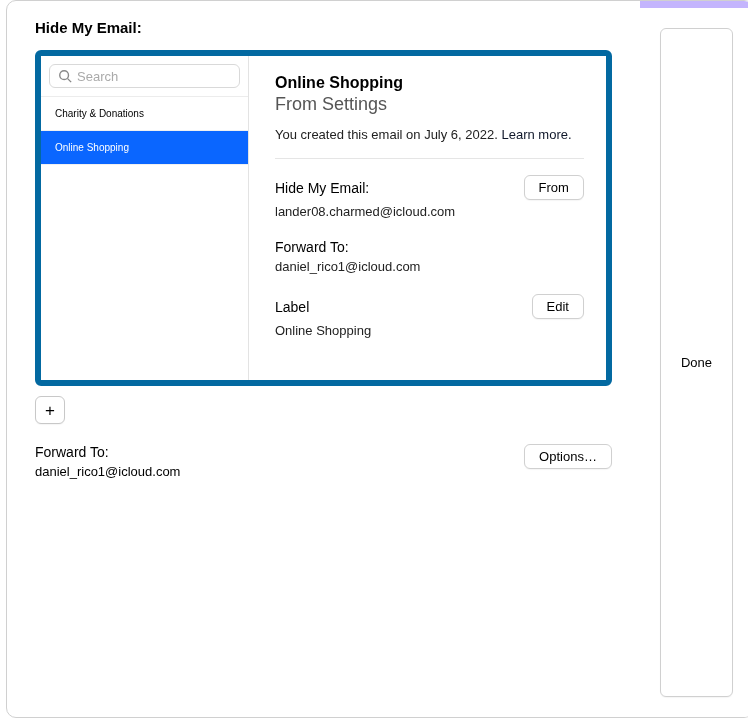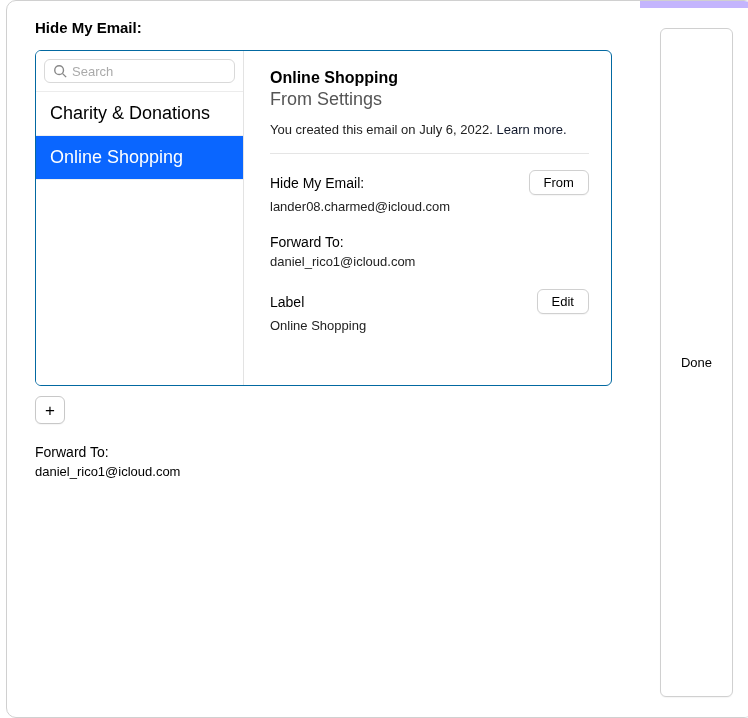--- a/index.html
+++ b/index.html
@@ -31,21 +31,21 @@
       padding: 18px 28px 0 28px;
       display: flex;
       flex-direction: column;
     }
     .page-title {
       font-size: 15px;
       font-weight: 700;
       margin-bottom: 14px;
     }
     .panel {
-      border: 1px solid #0369a1;
+      border: 6px solid #0369a1;
       border-radius: 6px;
       display: flex;
       height: 336px;
       overflow: hidden;
     }
     .sidebar {
       width: 208px;
       border-right: 1px solid #e3e3e3;
       display: flex;
       flex-direction: column;
@@ -80,21 +80,21 @@
     }
     .search-input::placeholder {
       color: #aaa;
     }
     .sidebar-list {
       flex: 1;
       overflow: auto;
     }
     .sidebar-item {
       padding: 11px 14px;
-      font-size: 18px;
+      font-size: 10px;
       border-bottom: 1px solid #f0f0f0;
       cursor: default;
     }
     .sidebar-item.selected {
       background: #0a66ff;
       color: #fff;
     }
     .detail {
       flex: 1;
       padding: 18px 22px 18px 26px;
@@ -256,20 +256,21 @@
     <div class="below-panel">
       <div class="add-btn">
         <span>+</span>
       </div>
 
       <div class="forward-section">
         <div class="forward-left">
           <div class="fwd-label">Forward To:</div>
           <div class="fwd-value">daniel_rico1@icloud.com</div>
         </div>
+        <button class="btn">Options…</button>
       </div>
     </div>
 
   </div>
 
   <div class="footer">
     <button class="btn">Done</button>
   </div>
 </div>
 

